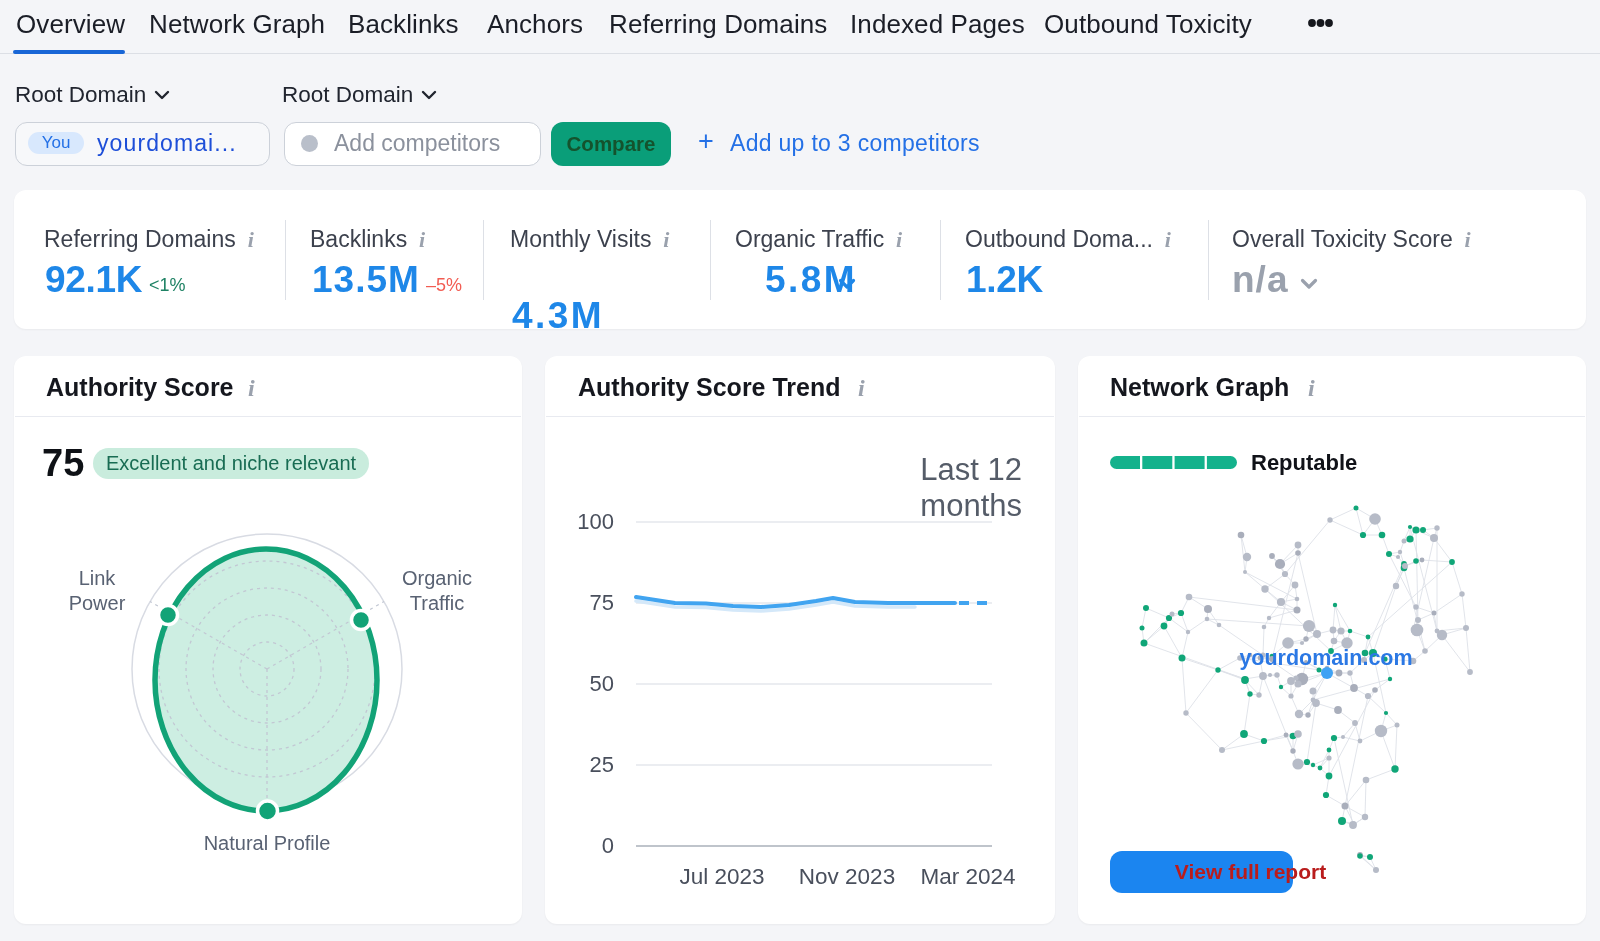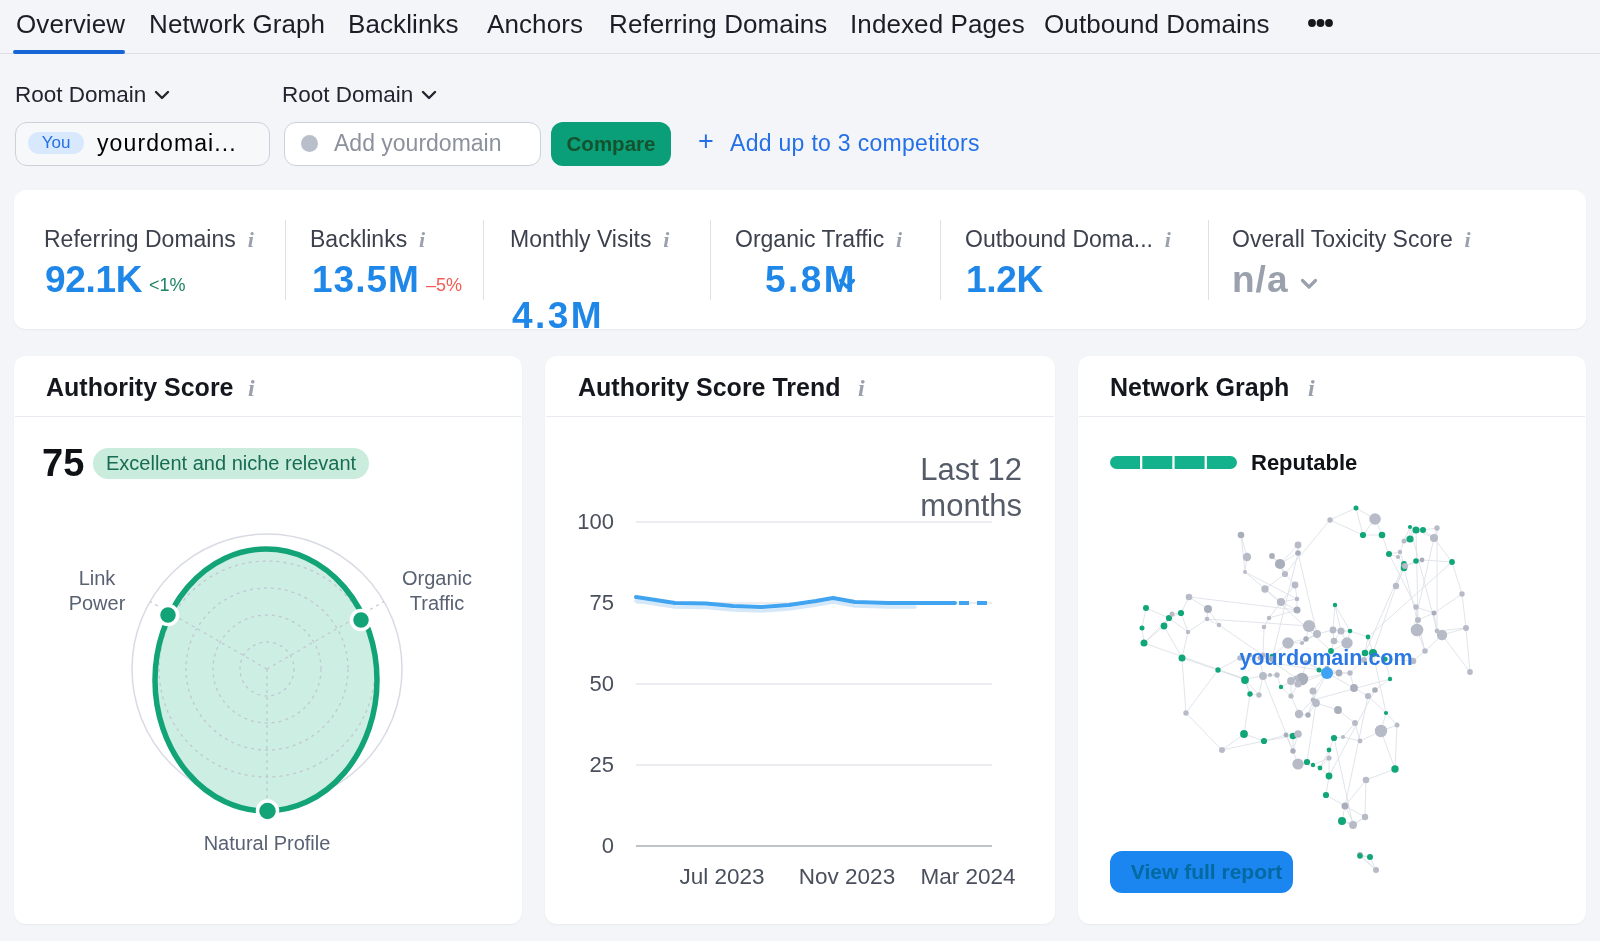--- a/index.html
+++ b/index.html
@@ -17,44 +17,44 @@
 </head>
 <body>
 
 <div class="abs" style="left:0;top:53px;width:1600px;height:1px;background:#dcdfe5;"></div>
 <span class="tab" style="left:16px;">Overview</span>
 <span class="tab" style="left:149px;">Network Graph</span>
 <span class="tab" style="left:348px;">Backlinks</span>
 <span class="tab" style="left:487px;">Anchors</span>
 <span class="tab" style="left:609px;">Referring Domains</span>
 <span class="tab" style="left:850px;">Indexed Pages</span>
-<span class="tab" style="left:1044px;">Outbound Domains</span>
+<span class="tab" style="left:1044px;">Outbound Toxicity</span>
 <svg class="abs" style="left:1306px;top:17px;" width="28" height="12" viewBox="0 0 28 12">
     <circle cx="6" cy="6" r="3.9" fill="#15171d"></circle>
     <circle cx="14.5" cy="6" r="3.9" fill="#15171d"></circle>
     <circle cx="23" cy="6" r="3.9" fill="#15171d"></circle>
   </svg>
 <div class="abs" style="left:13px;top:50px;width:112px;height:4px;background:#1866d6;border-radius:2px;"></div>
 
 <span class="abs" style="left:15px;top:82px;font-size:22.5px;color:#21252f;">Root Domain</span>
 <svg class="abs" style="left:154px;top:90px;" width="16" height="10" viewBox="0 0 16 10">
     <path d="M2 2l6 6 6-6" stroke="#21252f" stroke-width="2.4" fill="none" stroke-linecap="round" stroke-linejoin="round"></path>
   </svg>
 <span class="abs" style="left:282px;top:82px;font-size:22.5px;color:#21252f;">Root Domain</span>
 <svg class="abs" style="left:421px;top:90px;" width="16" height="10" viewBox="0 0 16 10">
     <path d="M2 2l6 6 6-6" stroke="#21252f" stroke-width="2.4" fill="none" stroke-linecap="round" stroke-linejoin="round"></path>
   </svg>
 
 <div class="abs" style="left:15px;top:122px;width:253px;height:42px;background:#f7f8fa;border:1px solid #ccd1d9;border-radius:12px;"></div>
 <span class="abs" style="left:28px;top:132px;width:56px;height:22px;background:#d8e8fd;border-radius:11px;color:#2470e6;font-size:17px;text-align:center;line-height:22px;">You</span>
-<span class="abs" style="left:97px;top:130px;font-size:23px;letter-spacing:1.1px;color:#000000;">yourdomai...</span>
+<span class="abs" style="left:97px;top:130px;font-size:23px;letter-spacing:1.1px;color:#1d4ed8;">yourdomai...</span>
 
 <div class="abs" style="left:284px;top:122px;width:255px;height:42px;background:#fff;border:1px solid #ccd1d9;border-radius:12px;"></div>
 <div class="abs" style="left:301px;top:135px;width:17px;height:17px;border-radius:50%;background:#b9bfca;"></div>
-<span class="abs" style="left:334px;top:130px;font-size:23px;color:#8b919d;">Add yourdomain</span>
+<span class="abs" style="left:334px;top:130px;font-size:23px;color:#8b919d;">Add competitors</span>
 
 <div class="abs" style="left:551px;top:122px;width:120px;height:44px;background:#0a9e79;border-radius:12px;"></div>
 <span class="abs" style="left:551px;top:132px;width:120px;text-align:center;font-size:20.5px;font-weight:bold;color:#14532d;">Compare</span>
 
 <span class="abs" style="left:698px;top:126px;font-size:27px;color:#2470e6;">+</span>
 <span class="abs" style="left:730px;top:130px;font-size:23px;letter-spacing:0.3px;color:#2470e6;">Add up to 3 competitors</span>
 
 <div class="card" style="left:14px;top:190px;width:1572px;height:139px;"></div>
 <div class="vdiv" style="left:285px;top:220px;height:80px;"></div>
 <div class="vdiv" style="left:483px;top:220px;height:80px;"></div>
@@ -597,13 +597,13 @@
 <circle cx="1222" cy="750" r="3.0" fill="#b6bbc7"></circle>
 <circle cx="1452" cy="562" r="2.9" fill="#10a678"></circle>
 <circle cx="1437" cy="528" r="2.7" fill="#b6bbc7"></circle>
 <circle cx="1396" cy="586" r="3.2" fill="#b6bbc7"></circle>
 <circle cx="1298" cy="545" r="3.4" fill="#b6bbc7"></circle>
 <circle cx="1327" cy="673" r="6" fill="#3fa2f4"></circle>
 </svg>
 <span class="abs" style="left:1226px;top:646px;font-size:21.5px;font-weight:bold;color:#2b78e4;width:200px;text-align:center;">yourdomain.com</span>
 
 <div class="abs" style="left:1110px;top:851px;width:183px;height:42px;background:#1b85f0;border-radius:12px;"></div>
-<span class="abs" style="left:1110px;top:860px;width:193px;text-align:center;font-size:21px;font-weight:bold;color:#0369a1;">View full report</span>
+<span class="abs" style="left:1110px;top:860px;width:193px;text-align:center;font-size:21px;font-weight:bold;color:#b91c1c;padding-left:44px;">View full report</span>
 
 </body></html>

